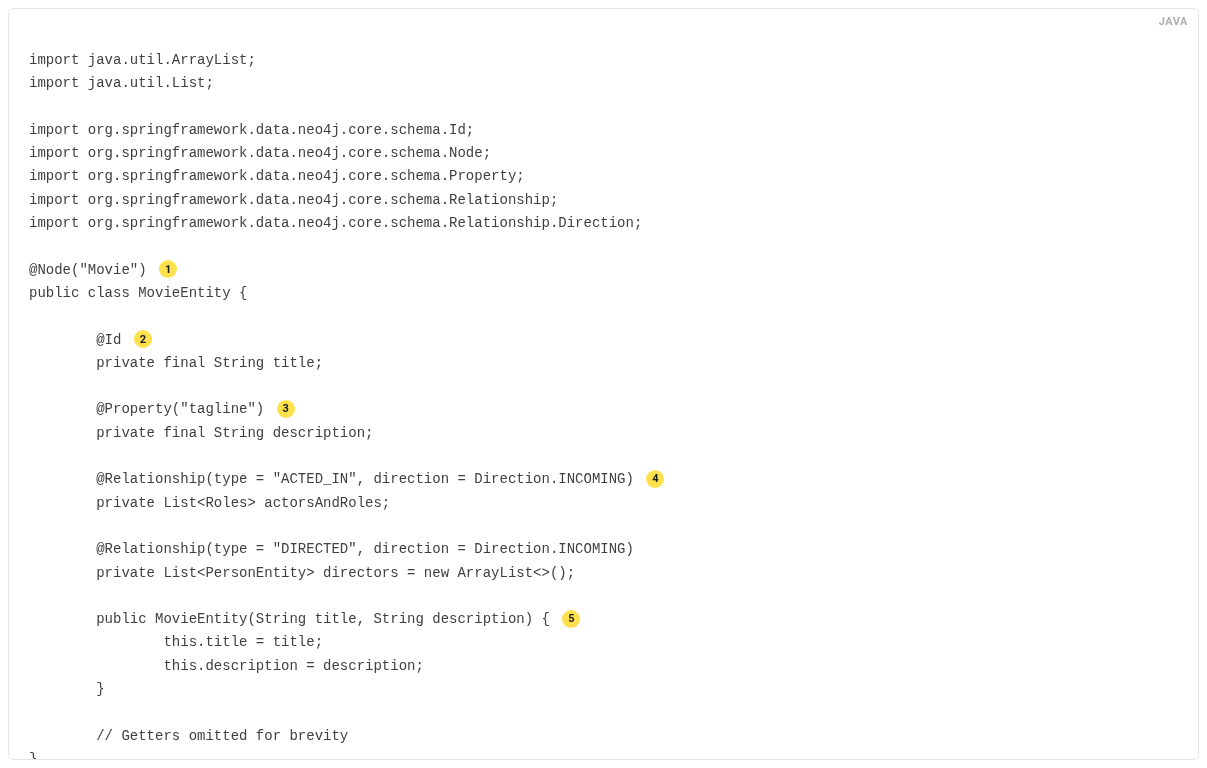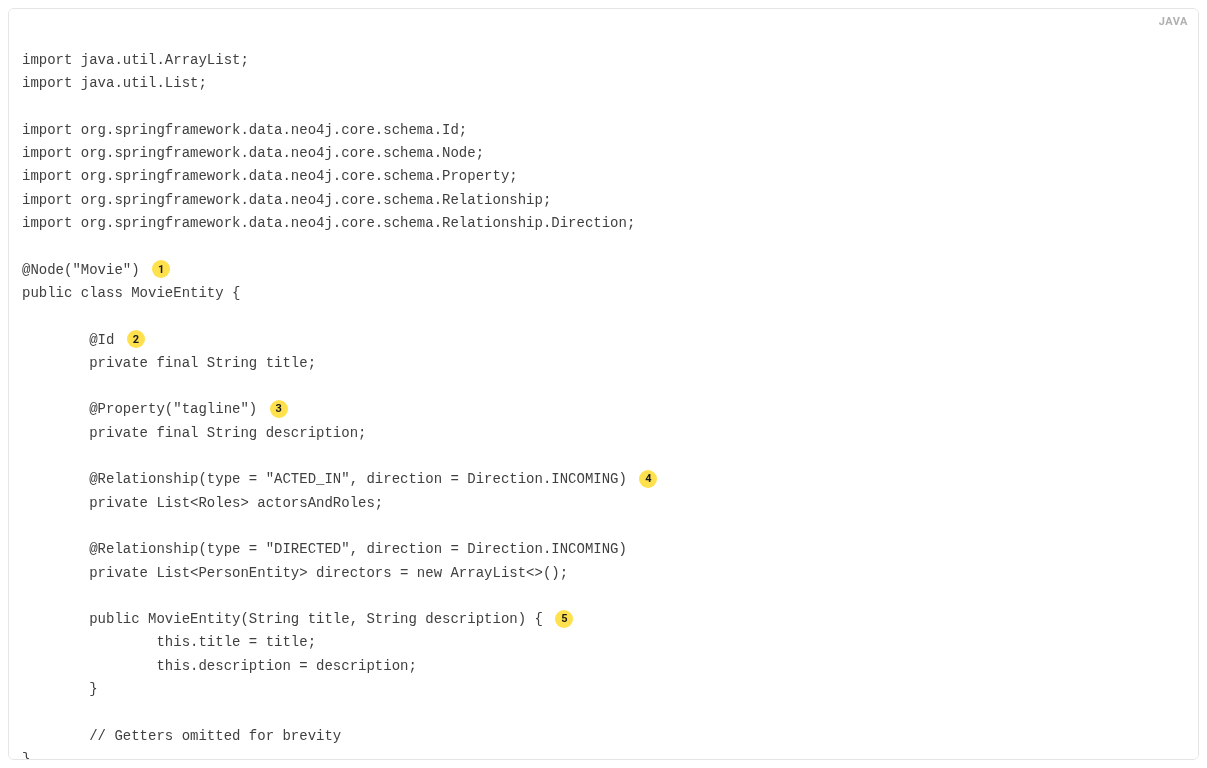--- a/index.html
+++ b/index.html
@@ -10,21 +10,21 @@
     body {
       font-family: -apple-system, BlinkMacSystemFont, "Segoe UI", Roboto, sans-serif;
       background: #ffffff;
       padding: 8px;
     }
     .code-block {
       position: relative;
       border: 1px solid #e5e5e5;
       border-radius: 6px;
       background: #ffffff;
-      padding: 20px 24px 24px 13px;
+      padding: 20px 24px 24px 20px;
       overflow: auto;
       width: 1191px;
       height: 752px;
     }
     .lang-badge {
       position: absolute;
       top: 6px;
       right: 10px;
       font-size: 11px;
       font-weight: 700;

